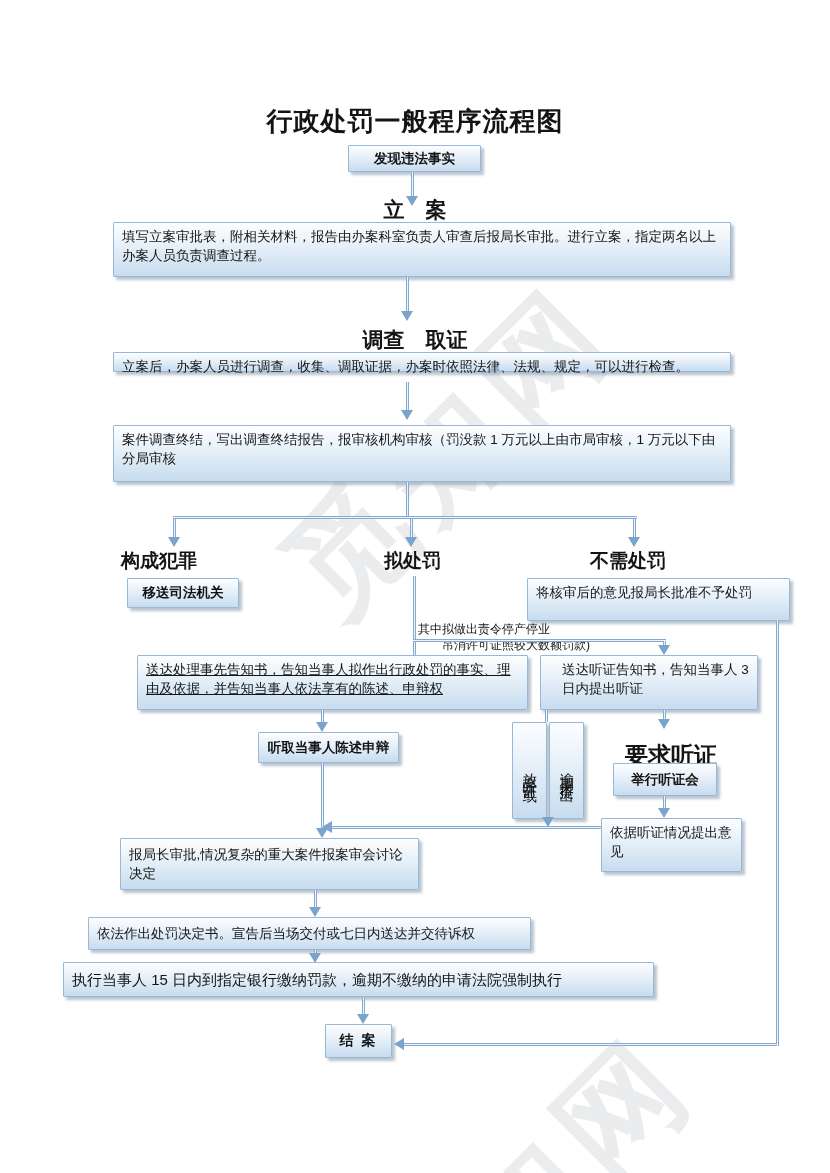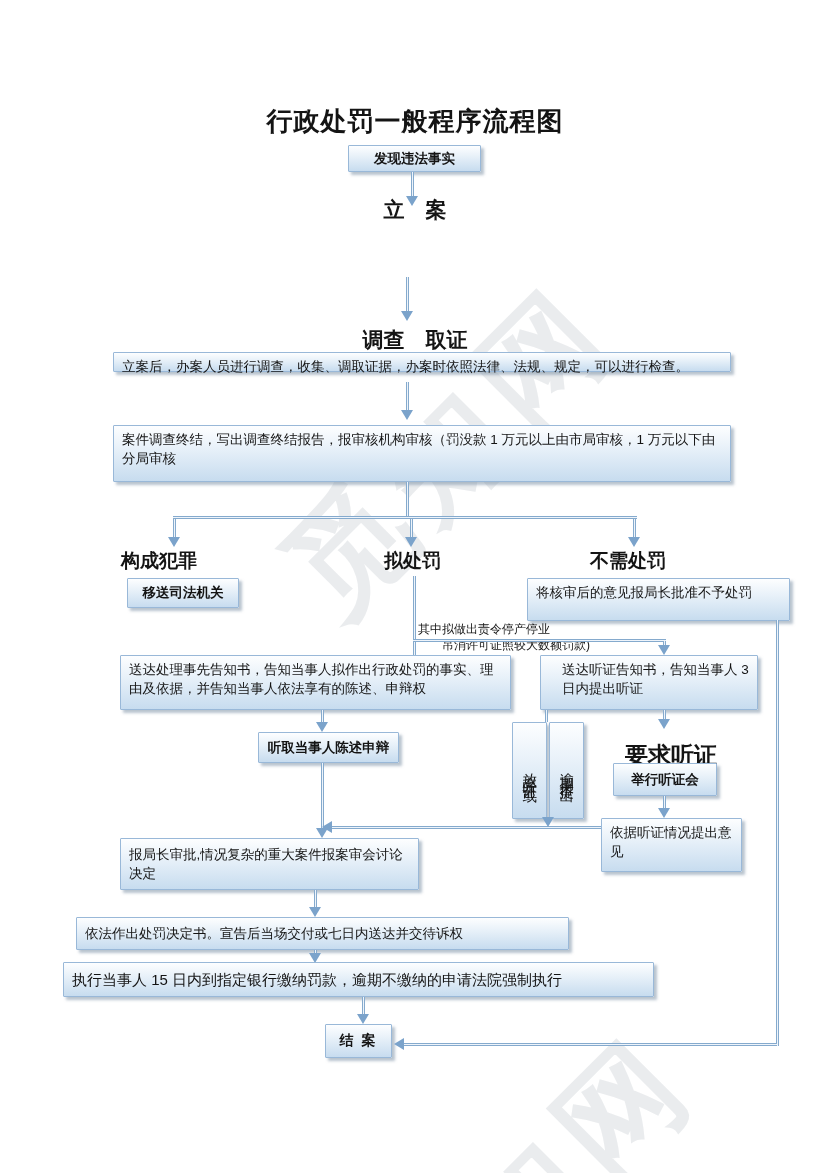--- a/index.html
+++ b/index.html
@@ -42,20 +42,21 @@
 
   <div class="title">行政处罚一般程序流程图</div>
 
   <div class="node center" style="left:348px;top:145px;width:133px;height:27px;">发现违法事实</div>
 
   <div class="vl" style="left:411px;top:172px;height:26px;"></div>
   <div class="ad" style="left:406px;top:196px;"></div>
 
   <div class="sec-head" style="left:0;top:196px;width:830px;text-align:center;">立　案</div>
 
+  <div class="node" style="left:113px;top:222px;width:618px;height:55px;">填写立案审批表，附相关材料，报告由办案科室负责人审查后报局长审批。进行立案，指定两名以上办案人员负责调查过程。</div>
 
   <div class="vl" style="left:406px;top:277px;height:36px;"></div>
   <div class="ad" style="left:401px;top:311px;"></div>
 
   <div class="sec-head" style="left:0;top:326px;width:830px;text-align:center;">调查　取证</div>
 
   <div class="node" style="left:113px;top:352px;width:618px;height:20px;">立案后，办案人员进行调查，收集、调取证据，办案时依照法律、法规、规定，可以进行检查。</div>
 
   <div class="vl" style="left:406px;top:382px;height:30px;"></div>
   <div class="ad" style="left:401px;top:410px;"></div>
@@ -81,21 +82,21 @@
 
   <div class="vl" style="left:413px;top:576px;height:79px;"></div>
 
   <div class="note" style="left:418px;top:621px;">其中拟做出责令停产停业</div>
   <div class="note" style="left:442px;top:637px;">吊消许可证照较大数额罚款)</div>
 
   <div class="hl" style="left:413px;top:639px;width:253px;"></div>
   <div class="vl" style="left:663px;top:641px;height:6px;"></div>
   <div class="ad" style="left:658px;top:645px;"></div>
 
-  <div class="node" style="left:120px;top:655px;width:391px;height:55px;">送达处理事先告知书，告知当事人拟作出行政处罚的事实、理由及依据，并告知当事人依法享有的陈述、申辩权</div>
+  <div class="node" style="left:137px;top:655px;width:391px;height:55px;text-decoration:underline;">送达处理事先告知书，告知当事人拟作出行政处罚的事实、理由及依据，并告知当事人依法享有的陈述、申辩权</div>
 
   <div class="node" style="left:540px;top:655px;width:218px;height:55px;padding-left:21px;">送达听证告知书，告知当事人 3 日内提出听证</div>
 
   <div class="vl" style="left:321px;top:710px;height:14px;"></div>
   <div class="ad" style="left:316px;top:722px;"></div>
 
   <div class="node center" style="left:258px;top:732px;width:141px;height:31px;">听取当事人陈述申辩</div>
 
   <div class="vl" style="left:545px;top:710px;height:12px;"></div>
 
@@ -119,21 +120,21 @@
   <div class="al" style="left:322px;top:821px;"></div>
   <div class="vl" style="left:547px;top:818px;height:4px;"></div>
   <div class="ad" style="left:542px;top:817px;"></div>
   <div class="ad" style="left:316px;top:828px;"></div>
 
   <div class="node" style="left:89px;top:838px;width:299px;height:52px;padding-top:6px;margin-left:31px;">报局长审批,情况复杂的重大案件报案审会讨论决定</div>
 
   <div class="vl" style="left:314px;top:890px;height:18px;"></div>
   <div class="ad" style="left:309px;top:907px;"></div>
 
-  <div class="node" style="left:76px;top:917px;width:493px;height:33px;padding-top:6px;">依法作出处罚决定书。宣告后当场交付或七日内送达并交待诉权</div>
+  <div class="node" style="left:88px;top:917px;width:443px;height:33px;padding-top:6px;">依法作出处罚决定书。宣告后当场交付或七日内送达并交待诉权</div>
 
   <div class="vl" style="left:314px;top:950px;height:5px;"></div>
   <div class="ad" style="left:309px;top:953px;"></div>
 
   <div class="node" style="left:63px;top:962px;width:591px;height:35px;font-size:15px;padding-top:6px;">执行当事人 15 日内到指定银行缴纳罚款，逾期不缴纳的申请法院强制执行</div>
 
   <div class="vl" style="left:362px;top:997px;height:18px;"></div>
   <div class="ad" style="left:357px;top:1014px;"></div>
 
   <div class="node center" style="left:325px;top:1024px;width:67px;height:34px;font-size:14px;letter-spacing:2px;">结 案</div>

